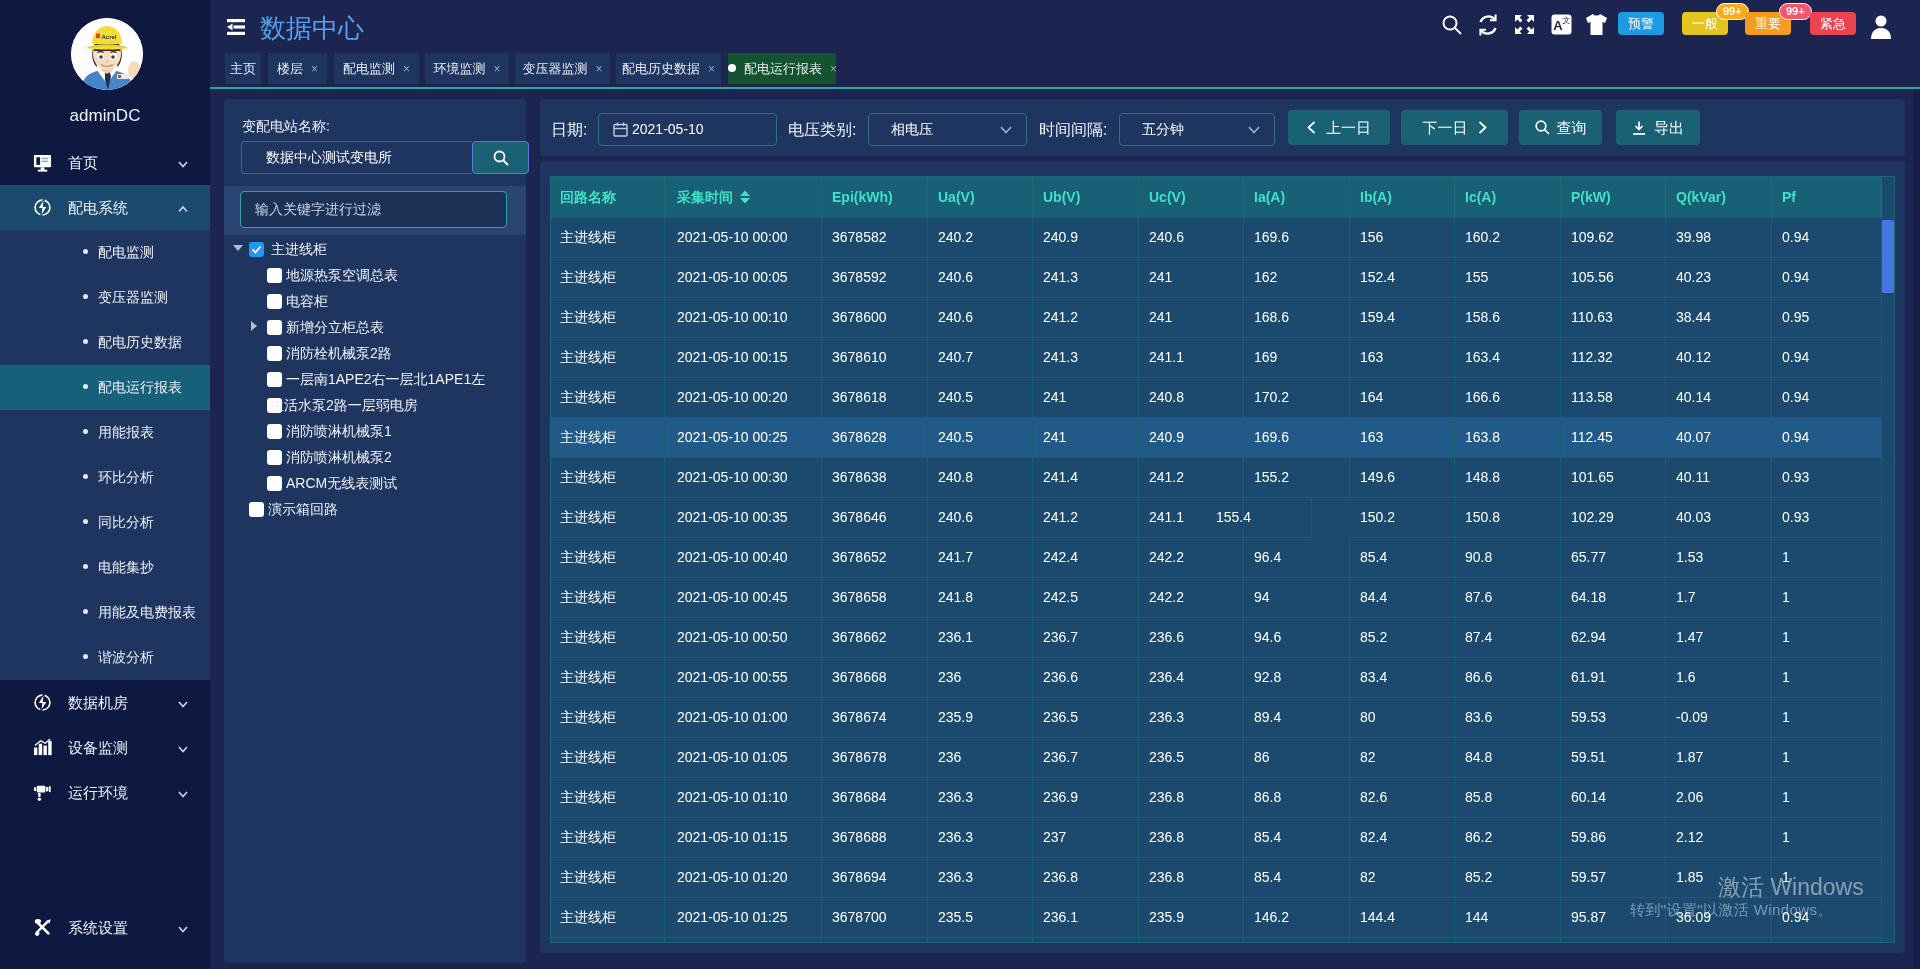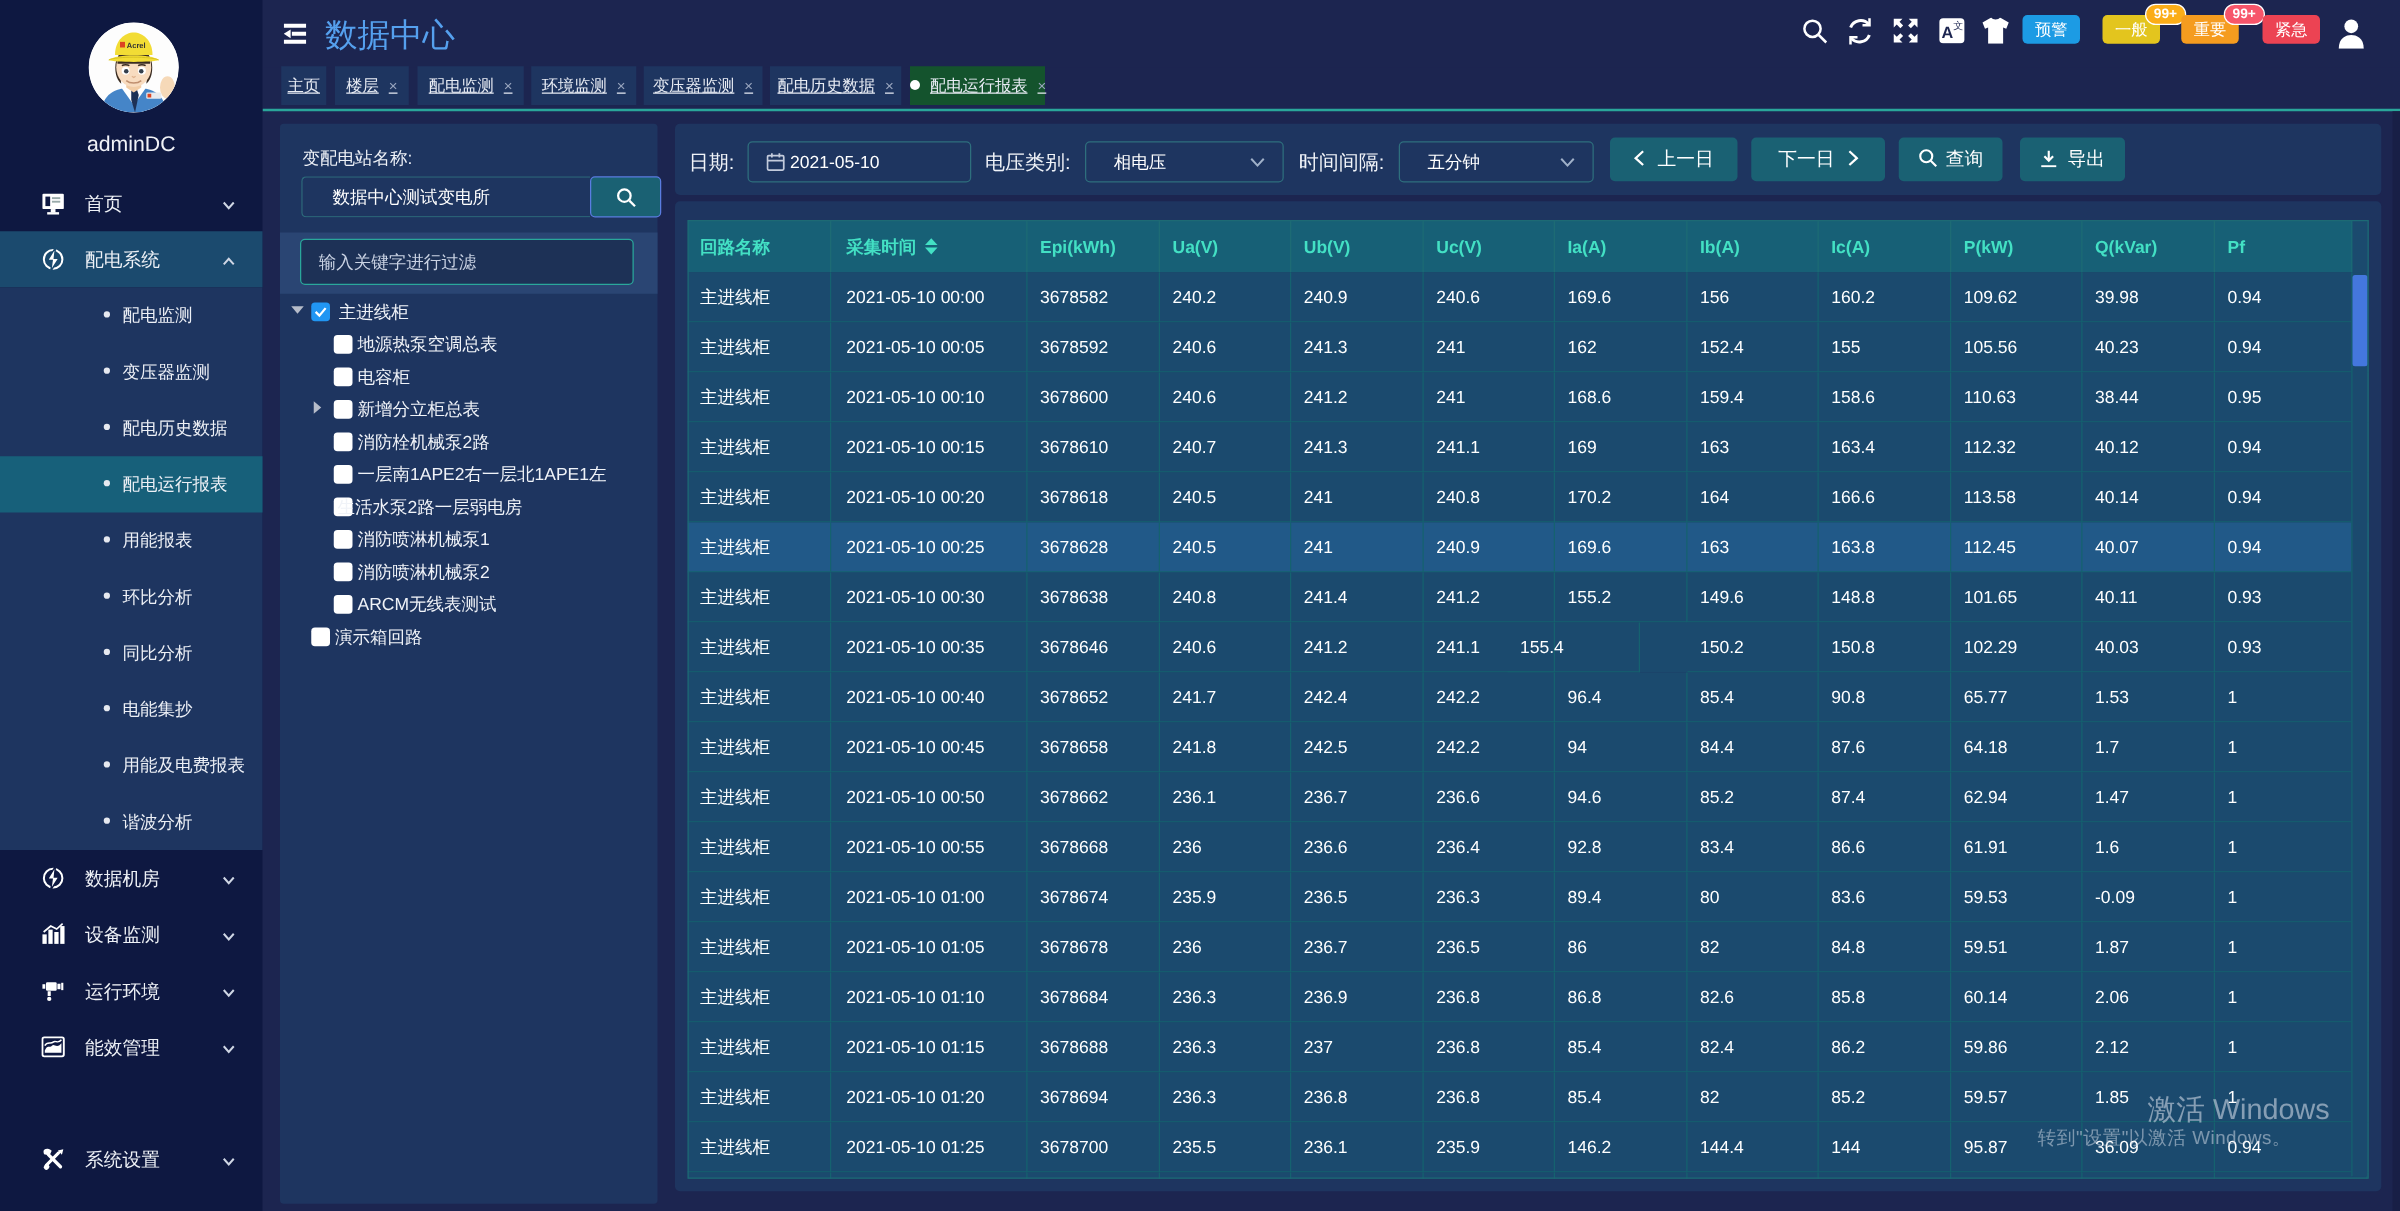--- a/index.html
+++ b/index.html
@@ -19,21 +19,21 @@
 .smi.on { background:#17607a; }
 .ch path { stroke:#cfd6e4; stroke-width:1.6; fill:none; }
 
 #hdr { position:absolute; left:0; top:0; width:1920px; height:54px; background:#1c2550; }
 #title { position:absolute; left:260px; top:11px; font-size:26px; color:#55a0ee; }
 #hdr .hic { position:absolute; top:14px; }
 .nbtn { position:absolute; top:12px; height:23px; border-radius:4px; color:#fff; font-size:13px; text-align:center; line-height:23px; }
 .bdg { position:absolute; top:3px; height:17px; padding:0 6px; border-radius:9px; border:1px solid #fff; color:#fff; font-size:11px; line-height:15px; font-weight:bold; }
 
 #tabs { position:absolute; left:210px; top:53px; width:1710px; height:34px; }
-.tab { position:absolute; top:0; height:31px; background:#1e3560; color:#e8ecf4; font-size:13px; text-align:center; line-height:31px; white-space:nowrap;text-decoration:underline; }
+.tab { position:absolute; top:0; height:31px; background:#1e3560; color:#e8ecf4; font-size:13px; text-align:center; line-height:31px; white-space:nowrap; }
 .tab .x { color:#9aa6bf; font-size:12px; margin-left:8px; }
 .tab.on { background:#14532d; }
 .tab.on .dot { display:inline-block; width:8px; height:8px; border-radius:50%; background:#fff; margin-right:8px; vertical-align:1px; }
 #tline { position:absolute; left:210px; top:87px; width:1710px; height:2px; background:#2aa69a; }
 
 #tree { position:absolute; left:224px; top:99px; width:302px; height:864px; background:#1e3560; border-radius:3px; }
 #tree .lbl { position:absolute; left:18px; top:19px; font-size:14px; color:#eef1f7; }
 #inp1 { position:absolute; left:17px; top:42px; width:231px; height:33px; border:1px solid #2e6f7d; border-right:none; border-radius:4px 0 0 4px; font-size:14px; color:#fff; line-height:31px; padding-left:24px; }
 #sbtn { position:absolute; left:248px; top:42px; width:57px; height:33px; background:#1a6173; border:1px solid #5a7ce0; border-radius:4px; }
 #band { position:absolute; left:0; top:87px; width:302px; height:49px; background:#2a4573; }
@@ -237,31 +237,20 @@
         <rect x="16.8" y="3.4" width="1.8" height="6.2" fill="#fff"></rect>
         <rect x="1" y="4.6" width="2.4" height="3.8" fill="#fff"></rect>
         <rect x="5.4" y="10.5" width="2.6" height="4" fill="#fff"></rect>
         <circle cx="6.7" cy="17" r="1.8" fill="#fff"></circle>
       </svg>
     <span class="tx">运行环境</span>
     <svg class="ch" viewBox="0 0 10 10">
         <path d="M1 3 L5 7.5 L9 3"></path>
       </svg>
   </div>
-  <div class="mi" style="top:815px">
-    <svg class="ic" viewBox="0 0 20 20">
-        <rect x="1" y="2" width="18" height="16" rx="1.5" fill="none" stroke="#fff" stroke-width="1.6"></rect>
-        <path d="M3 13 C5 8 7 11 9 9 C11 7 13 12 17 7 L17 15 L3 15 Z" fill="#fff"></path>
-        <path d="M3 9 C5 5 8 8 10 6 C12 4 14 8 17 4" stroke="#fff" stroke-width="1.2" fill="none"></path>
-      </svg>
-    <span class="tx">能效管理</span>
-    <svg class="ch" viewBox="0 0 10 10">
-        <path d="M1 3 L5 7.5 L9 3"></path>
-      </svg>
-  </div>
   <div class="mi" style="top:905px">
     <svg class="ic" viewBox="0 0 20 20">
         <path d="M2.2 2.2 A4.4 4.4 0 0 1 8.8 2.8 L7.6 5.4 L5.2 6.4 L2.4 5.6 A4.4 4.4 0 0 1 2.2 2.2 Z" fill="#fff"></path>
         <line x1="6" y1="6" x2="16.2" y2="16.2" stroke="#fff" stroke-width="2.8" stroke-linecap="round"></line>
         <line x1="14.6" y1="4.6" x2="4.2" y2="15" stroke="#fff" stroke-width="2.6" stroke-linecap="round"></line>
         <rect x="2" y="14.2" width="5" height="4.4" rx="2.2" transform="rotate(-45 4.5 16.4)" fill="#fff"></rect>
         <path d="M14 2.6 L17.4 6 L18.6 1.4 Z" fill="#fff"></path>
       </svg>
     <span class="tx">系统设置</span>
     <svg class="ch" viewBox="0 0 10 10">

